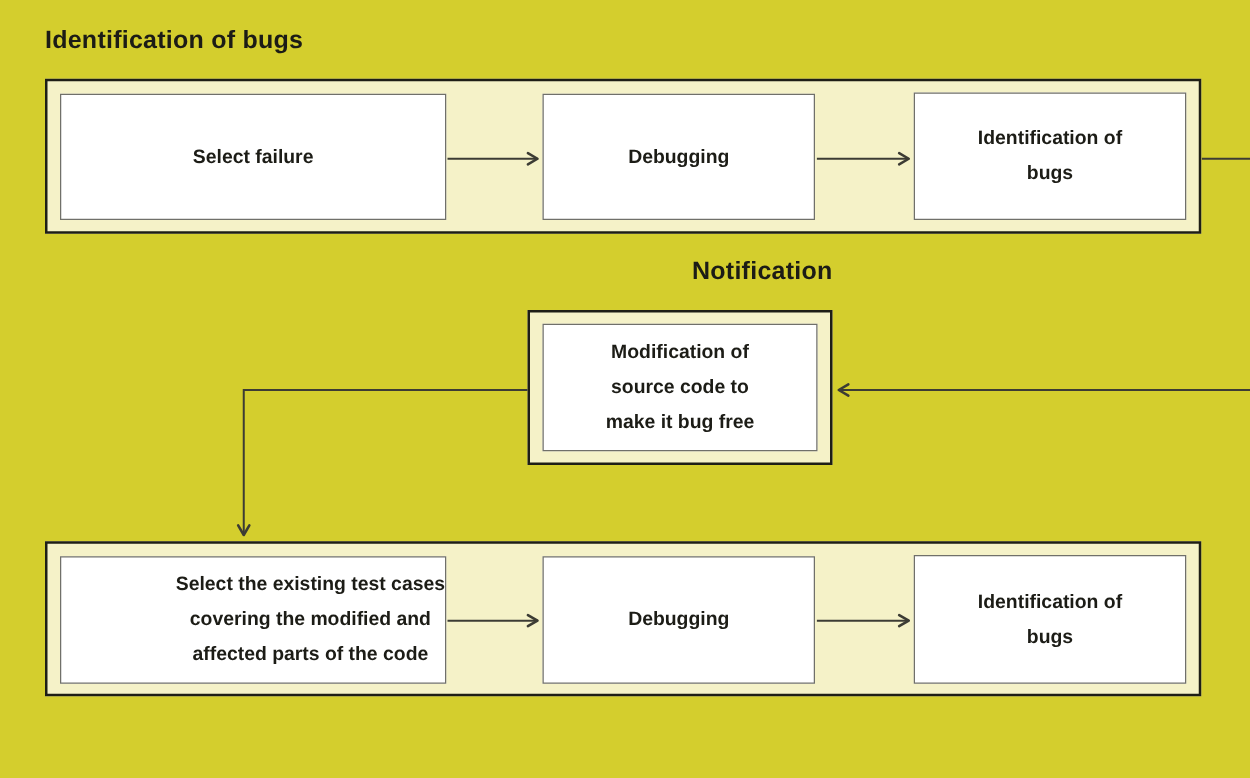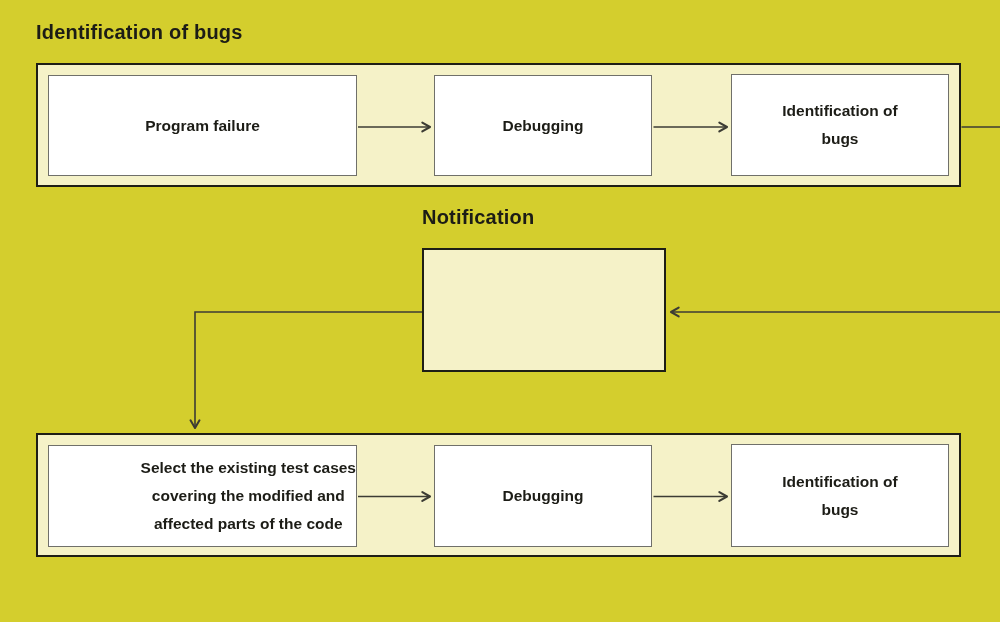--- a/index.html
+++ b/index.html
@@ -23,21 +23,21 @@
   .stage{position:absolute;inset:0;width:1000px;height:622px;margin-left:24px;}
   .section-title{
     position:absolute;
     font-size:20px;
     font-weight:700;
     letter-spacing:.2px;
     color:var(--text);
     white-space:nowrap;
   }
   .title-top{left:12px;top:21px;}
-  .title-notification{left:398px;top:206px;width:244px;text-align:left;}
+  .title-notification{left:398px;top:206px;width:244px;text-align:right;}
   .title-bottom{left:12px;top:577px;}
   .band{
     position:absolute;
     left:12px;
     width:925px;
     height:124px;
     background:var(--panel-fill);
     border:2px solid var(--panel-border);
   }
   .band-top{top:63px;}
@@ -94,33 +94,38 @@
 <div class="stage">
 
   <div class="section-title title-top">Identification of bugs</div>
 
   <div class="section-title title-notification">Notification</div>
 
 
   <div class="band band-top"></div>
 
   <div class="node n-program">
-    <span class="node-label">Program failure</span>
+    <span class="node-label">Select failure</span>
   </div>
 
   <div class="node n-debug-top">
     <span class="node-label">Debugging</span>
   </div>
 
   <div class="node n-ident-top">
     <span class="node-label">Identification of
 bugs</span>
   </div>
 
   <div class="frame"></div>
+  <div class="node n-modify">
+    <span class="node-label">Modification of
+source code to
+make it bug free</span>
+  </div>
 
   <div class="band band-bottom"></div>
 
   <div class="node n-select">
     <span class="node-label">Select the existing test cases
 covering the modified and
 affected parts of the code</span>
   </div>
 
   <div class="node n-debug-bottom">

